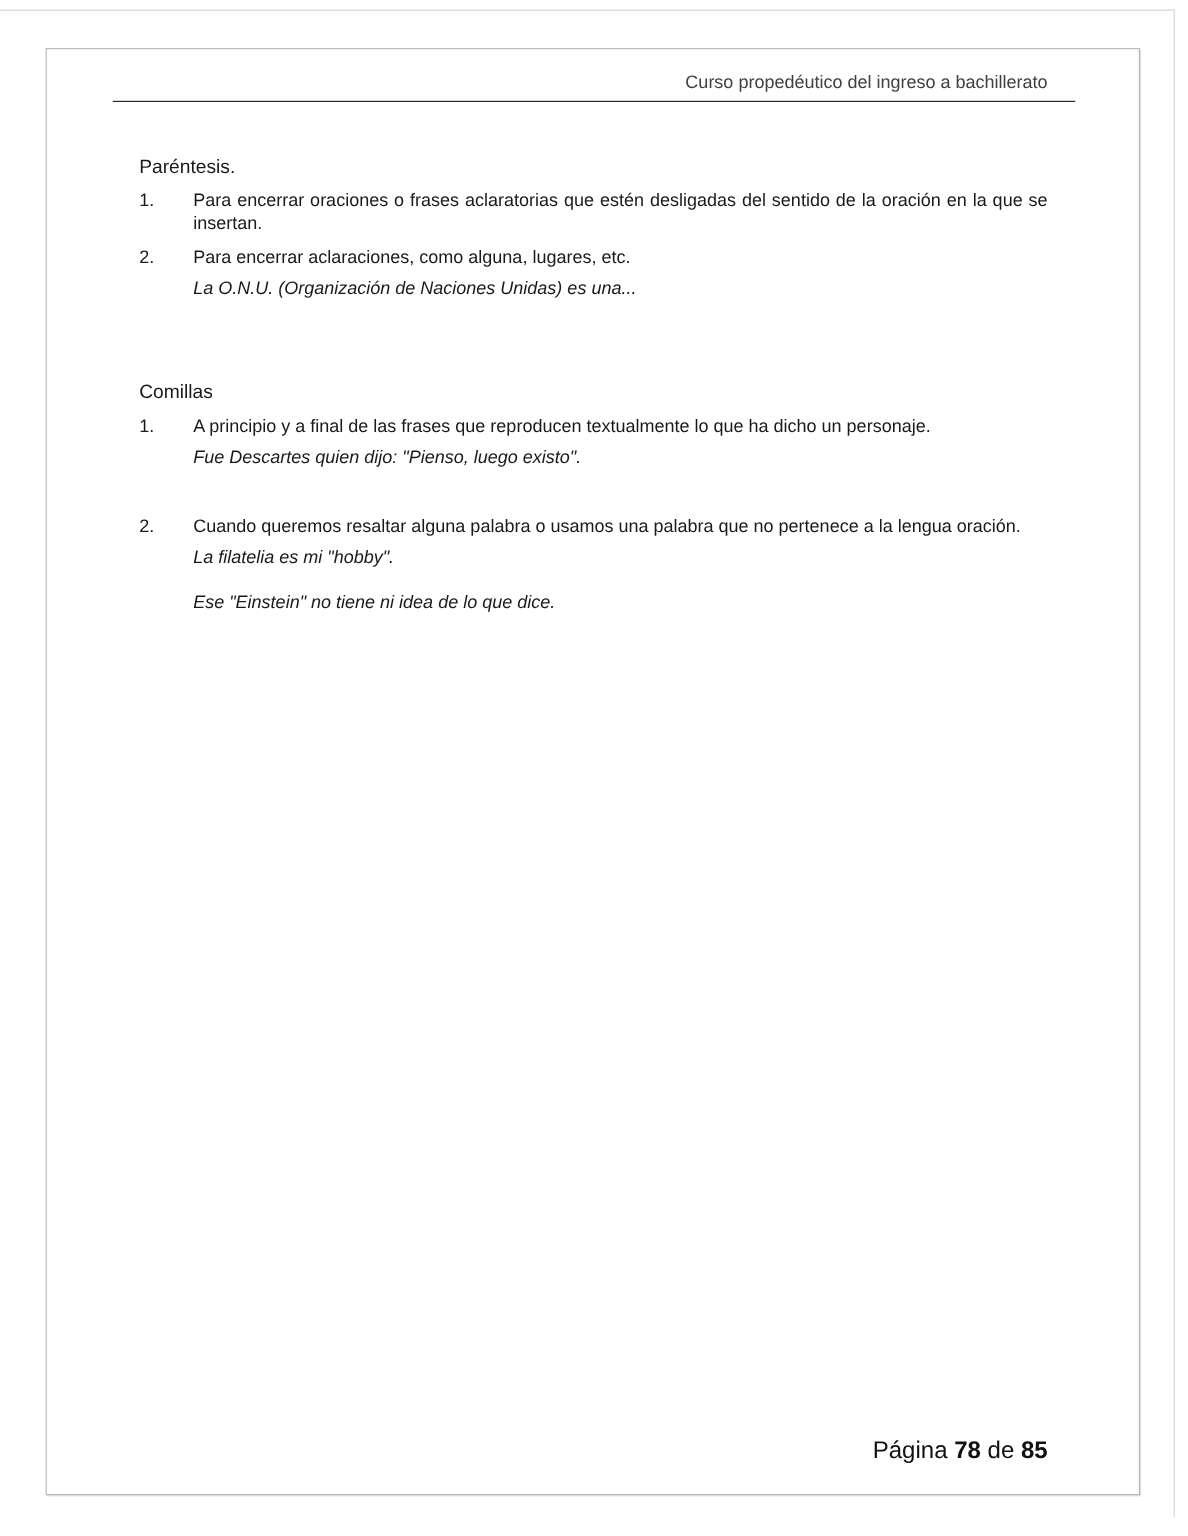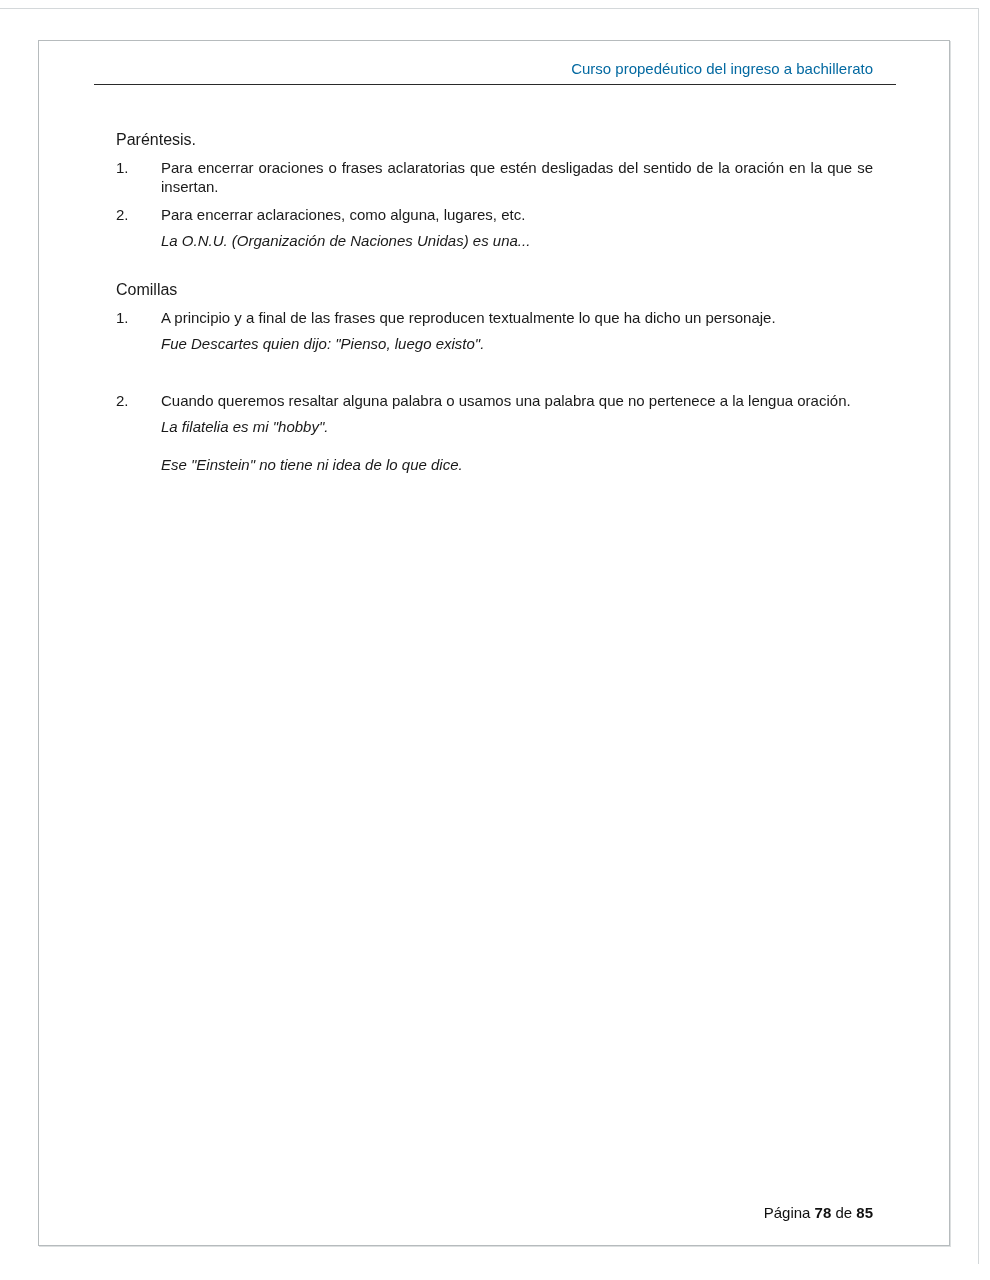--- a/index.html
+++ b/index.html
@@ -31,41 +31,41 @@
     background: #ffffff;
     border: 1px solid #b6bbbd;
     box-shadow: 1px 1px 0 #dcdfe0;
     box-sizing: border-box;
   }
   .header {
     padding: 18px 76px 0 77px;
     text-align: right;
     font-size: 15px;
     line-height: 19px;
-    color: #0369a1;
+    color: #404040;
   }
   .header-rule {
     border: none;
     border-top: 1px solid #2a2a2a;
     margin: 6px 53px 0 55px;
     height: 0;
   }
   .content {
     margin-top: 45px;
     padding: 0 76px 0 77px;
     font-size: 15px;
     line-height: 19px;
   }
   .section-heading {
     font-weight: normal;
     font-size: 16px;
     margin: 0 0 9px 0;
   }
   .section-heading.not-first {
-    margin-top: 30px;
+    margin-top: 68px;
   }
   .list-item {
     display: flex;
     align-items: flex-start;
     margin: 9px 0 7px 0;
   }
   .item-number {
     width: 45px;
     flex: 0 0 45px;
   }
@@ -77,21 +77,21 @@
     font-style: italic;
     margin: 4px 0 19px 45px;
   }
   .example.spaced-after {
     margin-bottom: 38px;
   }
   .footer {
     position: absolute;
     right: 76px;
     bottom: 24px;
-    font-size: 15px;
+    font-size: 20px;
     color: #111;
     margin-left: 18px;
   }
   .footer b { font-weight: bold; }
 </style>
 </head>
 <body>
 
 <div class="viewport-frame"></div>
 

